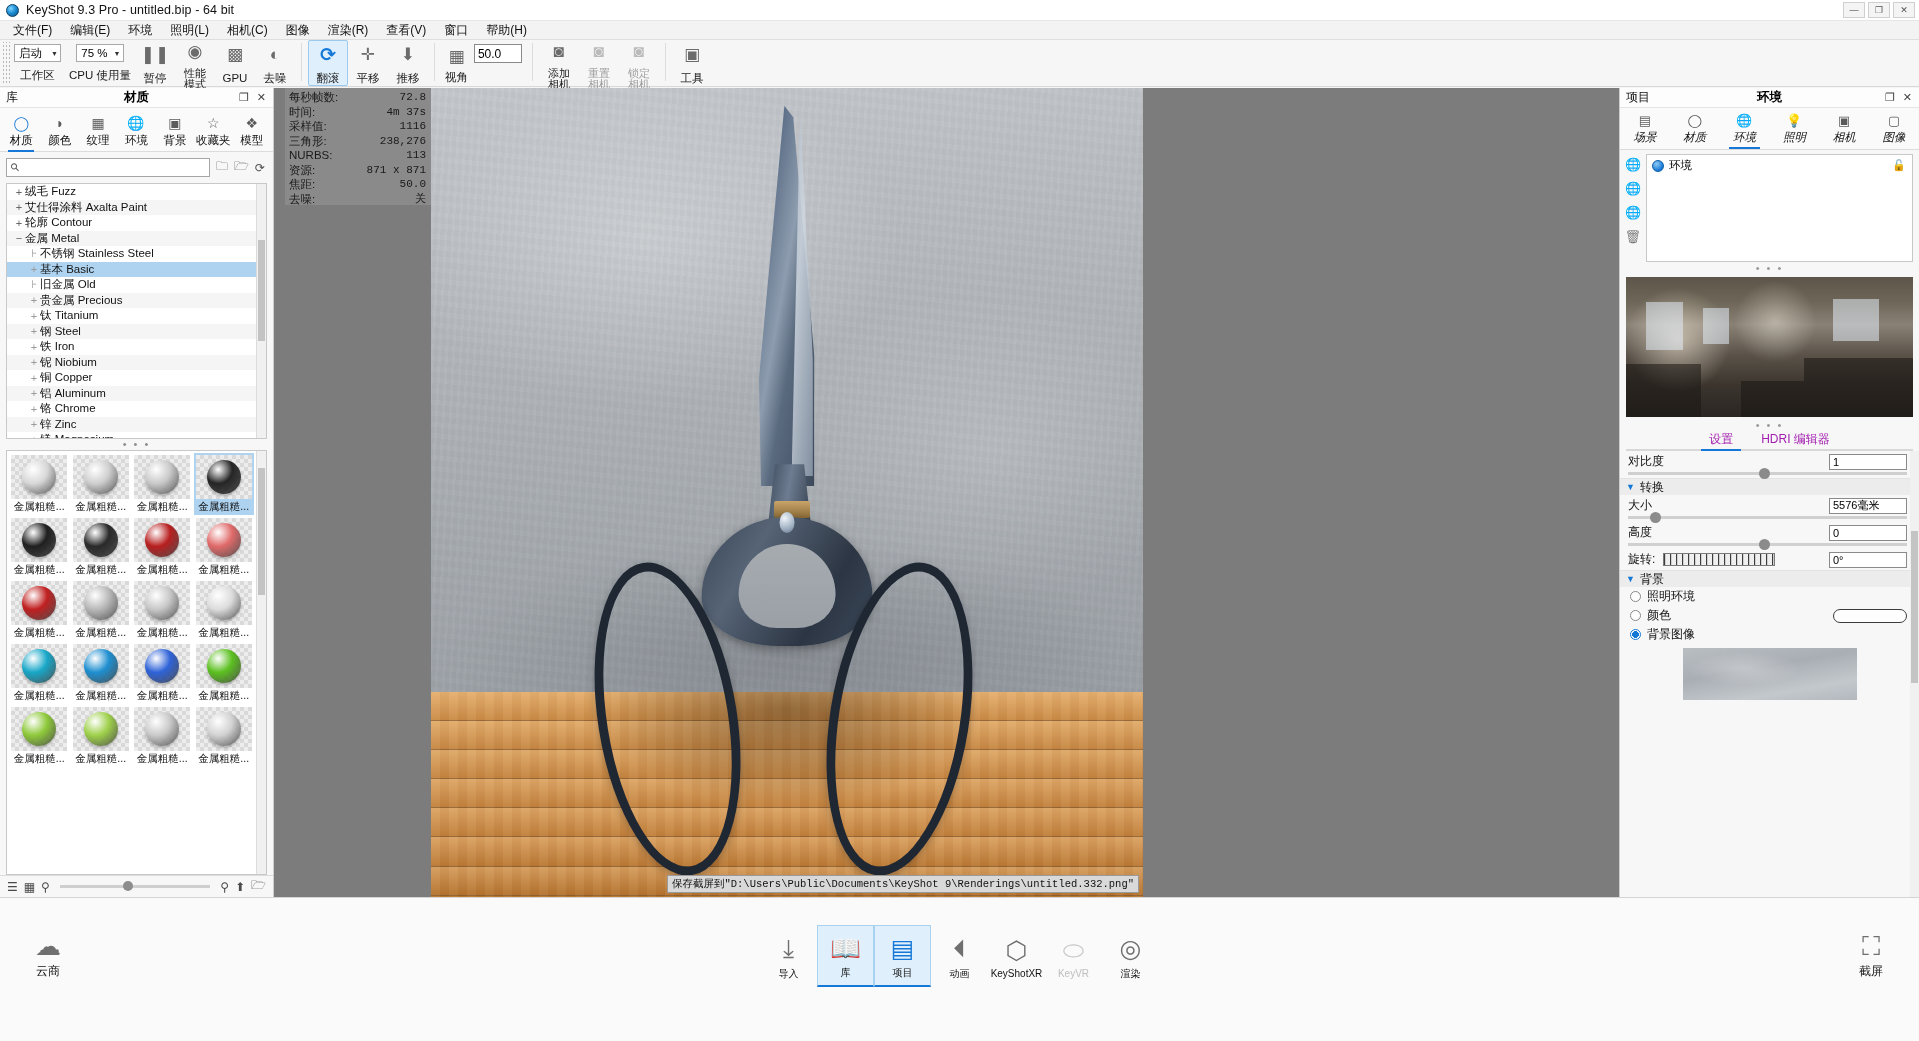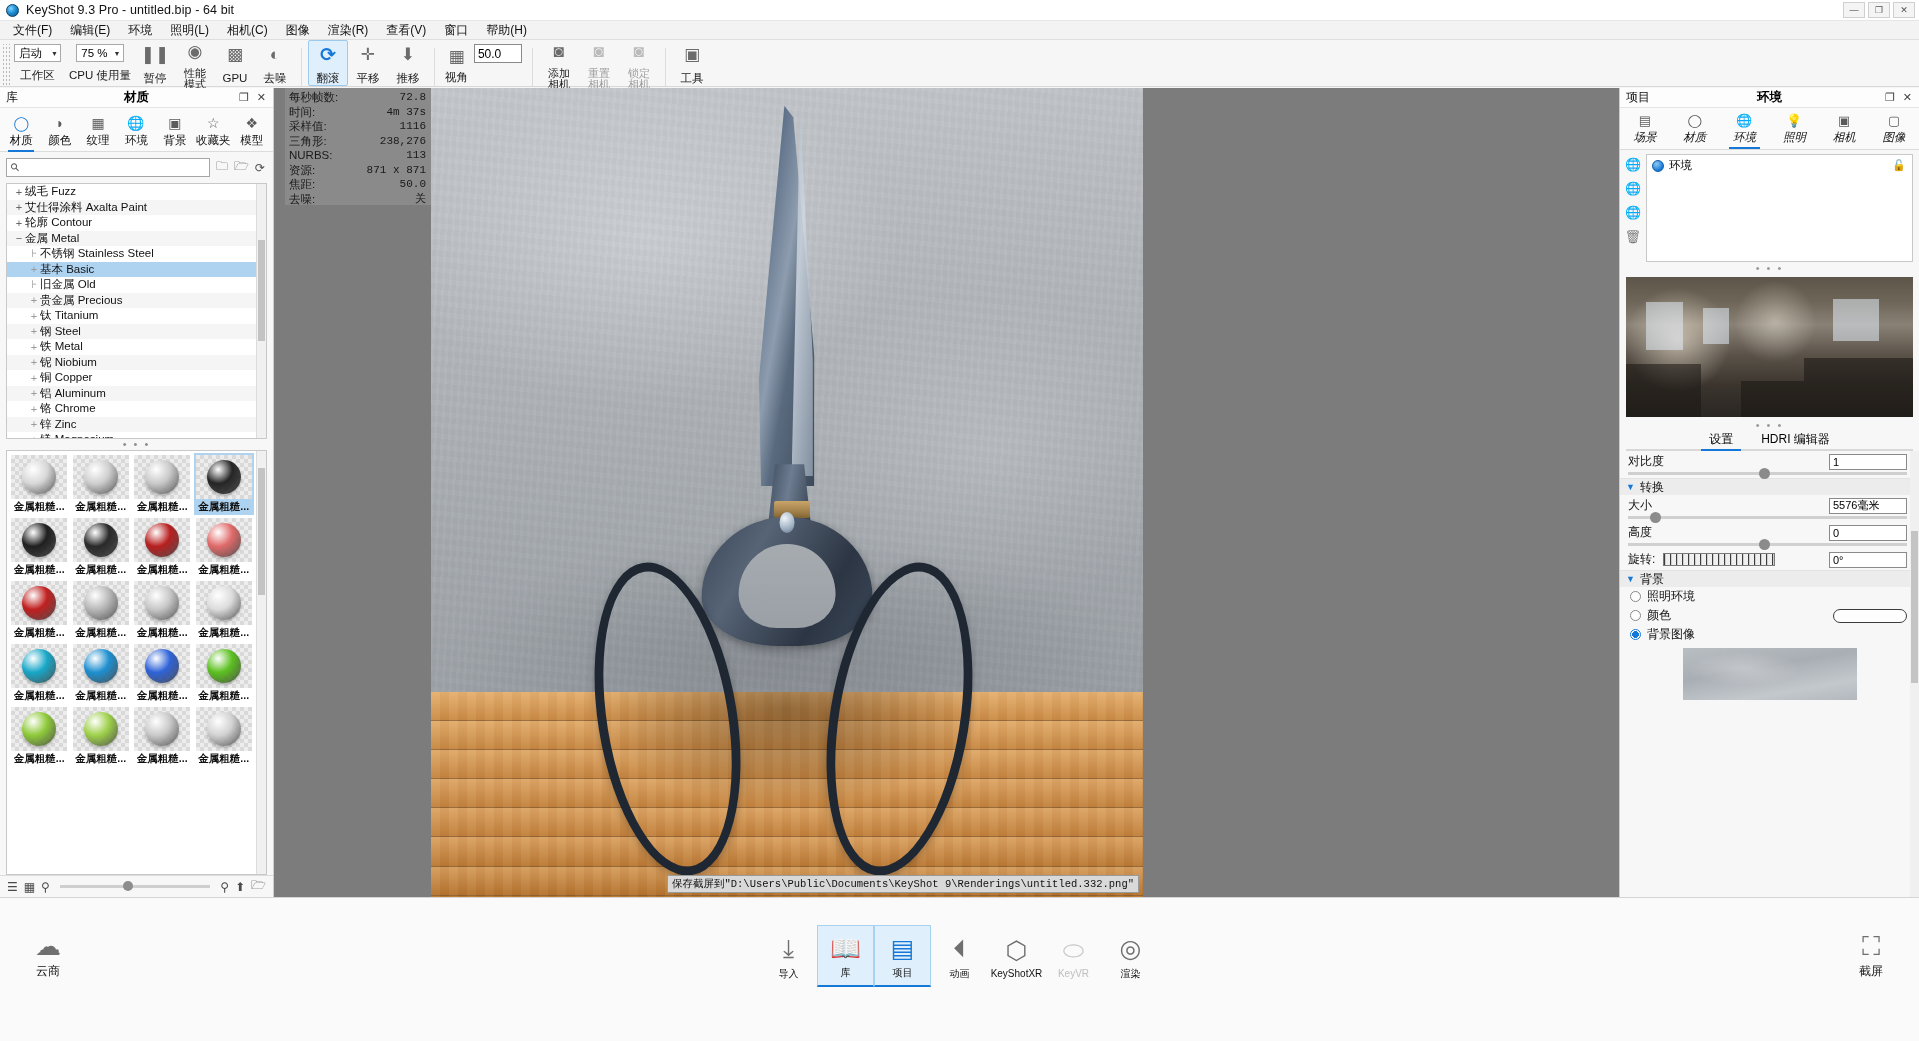--- a/index.html
+++ b/index.html
@@ -18,21 +18,21 @@
   .win-btns { position:absolute; right:4px; top:2px; display:flex; gap:3px; }
   .win-btn { width:22px; height:16px; border:1px solid #cfcfcf; background:#f4f4f4;
     display:flex; align-items:center; justify-content:center; font-size:9px; color:#555; }
 
   
   .menubar { height:19px; background:#f3f3f3; display:flex; align-items:center;
     padding-left:4px; border-bottom:1px solid #dedede; }
   .menu-item { padding:2px 9px; font-size:12px; color:#111; white-space:nowrap; cursor:default; }
 
   
-  .toolbar { height:47px; background:#f6f6f6; display:flex; align-items:flex-end;
+  .toolbar { height:47px; background:#f6f6f6; display:flex; align-items:flex-start;
     border-bottom:1px solid #d8d8d8; padding-left:3px; position:relative; }
   .grip { width:7px; height:42px; margin-top:2px;
     background-image:radial-gradient(#b9b9b9 1px, transparent 1px);
     background-size:3px 4px; background-position:2px 2px; flex:none; }
   .tb-sep { width:1px; height:38px; background:#dcdcdc; margin:3px 6px 0 6px; flex:none; }
   .tb-item { display:flex; flex-direction:column; align-items:center; justify-content:flex-start;
     min-width:40px; padding:3px 5px 0 5px; height:46px; }
   .tb-item.active { background:#dfeffc; border:1px solid #9cc9ee; border-radius:2px;
     padding:2px 4px 0 4px; }
   .tb-icon { height:22px; display:flex; align-items:center; justify-content:center;
@@ -103,21 +103,21 @@
   .thumb-cell { display:flex; flex-direction:column; align-items:center; padding:2px 1px 1px 1px; }
   .thumb-cell.sel { background:#aed3f0; }
   .thumb-img { width:56px; height:44px; border:0;
     background-image:
       linear-gradient(45deg,#d9d9d9 25%,transparent 25%,transparent 75%,#d9d9d9 75%),
       linear-gradient(45deg,#d9d9d9 25%,#ededed 25%,#ededed 75%,#d9d9d9 75%);
     background-size:8px 8px; background-position:0 0,4px 4px;
     display:flex; align-items:center; justify-content:center; }
   .sphere { width:34px; height:34px; border-radius:50%; }
   .thumb-label { font-size:10.5px; color:#111; margin-top:1px; white-space:nowrap;
-    overflow:hidden; text-overflow:ellipsis; max-width:60px;font-weight:bold; }
+    overflow:hidden; text-overflow:ellipsis; max-width:60px; }
   .tg-scrollbar { position:absolute; right:0; top:0; bottom:0; width:10px; background:#f0f0f0;
     border-left:1px solid #dcdcdc; }
   .tg-thumb { position:absolute; top:4%; left:1px; right:1px; height:30%; background:#c4c4c4; }
 
   .lib-bottom { height:22px; display:flex; align-items:center; gap:6px; padding:0 7px;
     border-top:1px solid #dcdcdc; background:#f7f7f7; }
   .lb-icon { font-size:12px; color:#4a4a4a; }
   .lb-slider { flex:1; height:3px; background:#cfcfcf; position:relative; margin:0 4px; }
   .lb-slider .knob { position:absolute; left:42%; top:-4px; width:10px; height:10px;
     border-radius:50%; background:#8d8d8d; }
@@ -225,21 +225,21 @@
       radial-gradient(ellipse 30% 60% at 18% 45%, rgba(255,245,225,.55), transparent 62%),
       radial-gradient(ellipse 22% 45% at 52% 32%, rgba(255,250,235,.40), transparent 65%),
       linear-gradient(#5d5549 0%,#6e6658 18%,#8a8176 34%,#5a5249 56%,#3a342d 78%,#2a2622 100%);
     position:relative; overflow:hidden; }
   .hd-win { position:absolute; background:rgba(225,235,245,.55); }
   .hd-dark { position:absolute; background:rgba(25,22,18,.55); }
   .settings-dots { text-align:center; font-size:11px; color:#9a9a9a; letter-spacing:2px;
     height:14px; line-height:16px; }
   .set-tabs { display:flex; justify-content:center; gap:28px; border-bottom:2px solid #d8d8d8;
     position:relative; height:20px; margin:0 6px; }
-  .set-tab { font-size:12px; color:#000000; padding-bottom:9px; position:relative; }
+  .set-tab { font-size:12px; color:#a21caf; padding-bottom:9px; position:relative; }
   .set-tab.sel::after { content:""; position:absolute; bottom:-2px; left:-8px; right:-8px;
     height:2px; background:#1578d6; }
   .scroll-area { flex:1; overflow:hidden; position:relative; }
   .row-label { font-size:12px; color:#111; }
   .prop-row { display:flex; align-items:center; padding:2px 12px 0 8px; height:19px; }
   .prop-row .row-label { flex:1; }
   .txtbox { border:1px solid #8a8a8a; background:#fff; height:16px; width:78px;
     font-size:11px; padding:0 3px; display:flex; align-items:center; }
   .slider { margin:2px 12px 3px 8px; height:3px; background:#d0d0d0; position:relative; }
   .slider .knob { position:absolute; top:-4px; width:11px; height:11px; border-radius:50%;
@@ -500,21 +500,21 @@
           <div class="tree-row lvl2">
             <span class="pm">+</span>
             <span>钛 Titanium</span>
           </div>
           <div class="tree-row lvl2 alt">
             <span class="pm">+</span>
             <span>钢 Steel</span>
           </div>
           <div class="tree-row lvl2">
             <span class="pm">+</span>
-            <span>铁 Metal</span>
+            <span>铁 Iron</span>
           </div>
           <div class="tree-row lvl2 alt">
             <span class="pm">+</span>
             <span>铌 Niobium</span>
           </div>
           <div class="tree-row lvl2">
             <span class="pm">+</span>
             <span>铜 Copper</span>
           </div>
           <div class="tree-row lvl2 alt">

